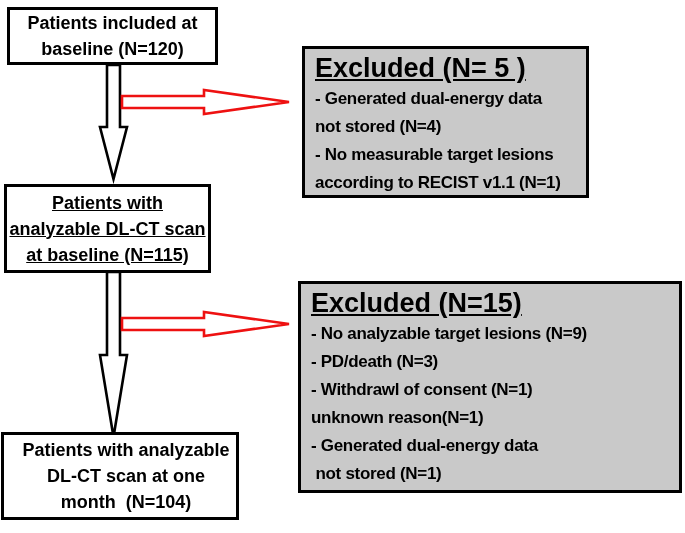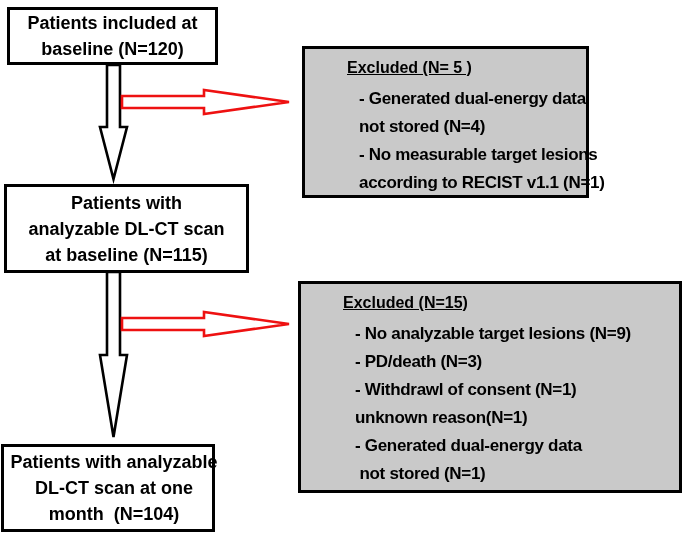--- a/index.html
+++ b/index.html
@@ -41,46 +41,44 @@
     align-items: center;
     text-align: center;
     font-weight: bold;
     font-size: 18px;
   }
   .flow-box .line {
     white-space: pre;
     line-height: 26px;
   }
   #box-baseline   { left: 7px;  top: 7px;   width: 211px; height: 58px; }
-  #box-analyzable { left: 4px;  top: 184px; width: 245px; height: 89px; }
-  #box-month      { left: 1px;  top: 444px; width: 214px; height: 88px; padding-left: 12px; }
+  #box-analyzable { left: 4px;  top: 184px; width: 207px; height: 89px; text-decoration: underline; }
+  #box-month      { left: 1px;  top: 432px; width: 238px; height: 88px; padding-left: 12px; }
   .excluded-box {
     position: absolute;
     box-sizing: border-box;
     border: 3px solid var(--line-black, #000);
     background: var(--excluded-bg, #c9c9c9);
     padding: 5px 6px 0 10px;
     font-weight: bold;
   }
   #excluded-1 { left: 302px; top: 46px;  width: 287px; height: 152px; }
   #excluded-2 { left: 298px; top: 281px; width: 384px; height: 212px; }
   .excluded-title {
-    font-size: 16px;
+    font-size: 27px;
     line-height: 28px;
     text-decoration: underline;
     margin-bottom: 3px;
     white-space: pre;
-    margin-left: 32px;
   }
   .excluded-line {
     font-size: 17px;
     line-height: 28px;
     letter-spacing: -0.3px;
     white-space: pre;
-    margin-left: 44px;
   }
 </style>
 </head>
 <body>
 
 <div class="canvas">
 
   <svg class="arrows-layer" viewBox="0 0 685 533" xmlns="http://www.w3.org/2000/svg">
     <polygon class="arrow-black" points="107,65 120,65 120,127 127,127 113.5,179 100,127 107,127"></polygon>
     <polygon class="arrow-black" points="107,272 120,272 120,355 127,355 113.5,437 100,355 107,355"></polygon>

